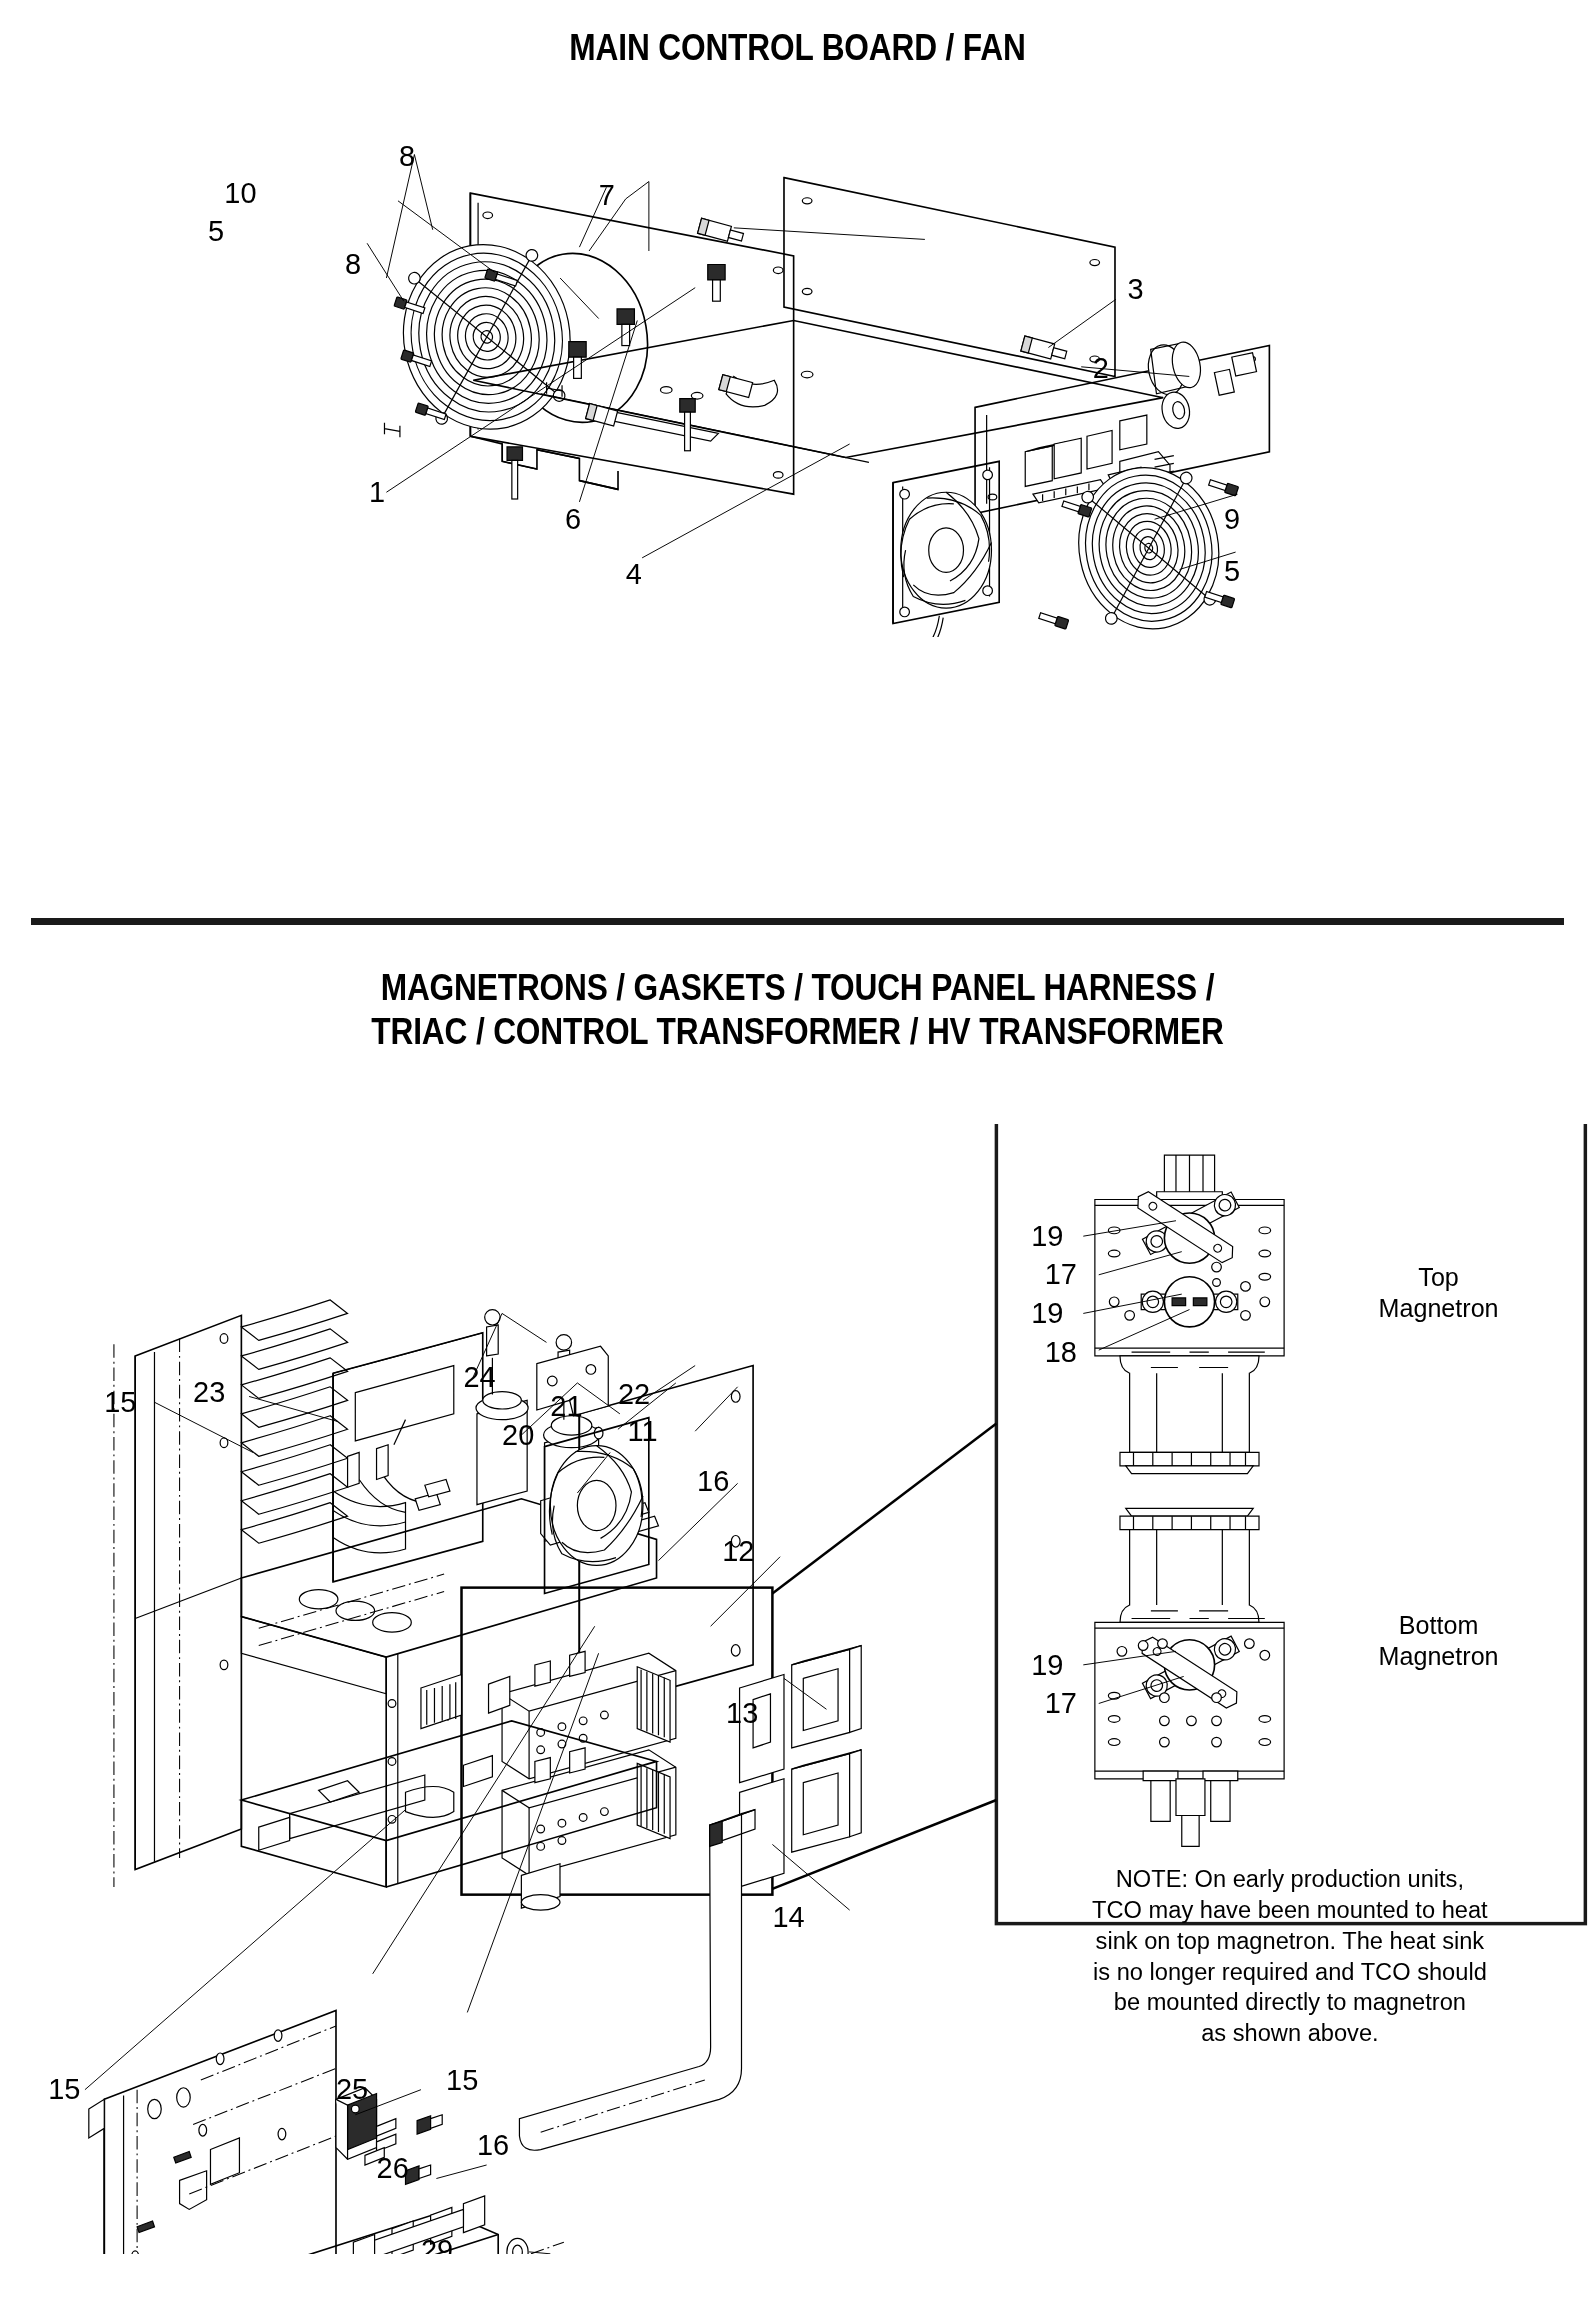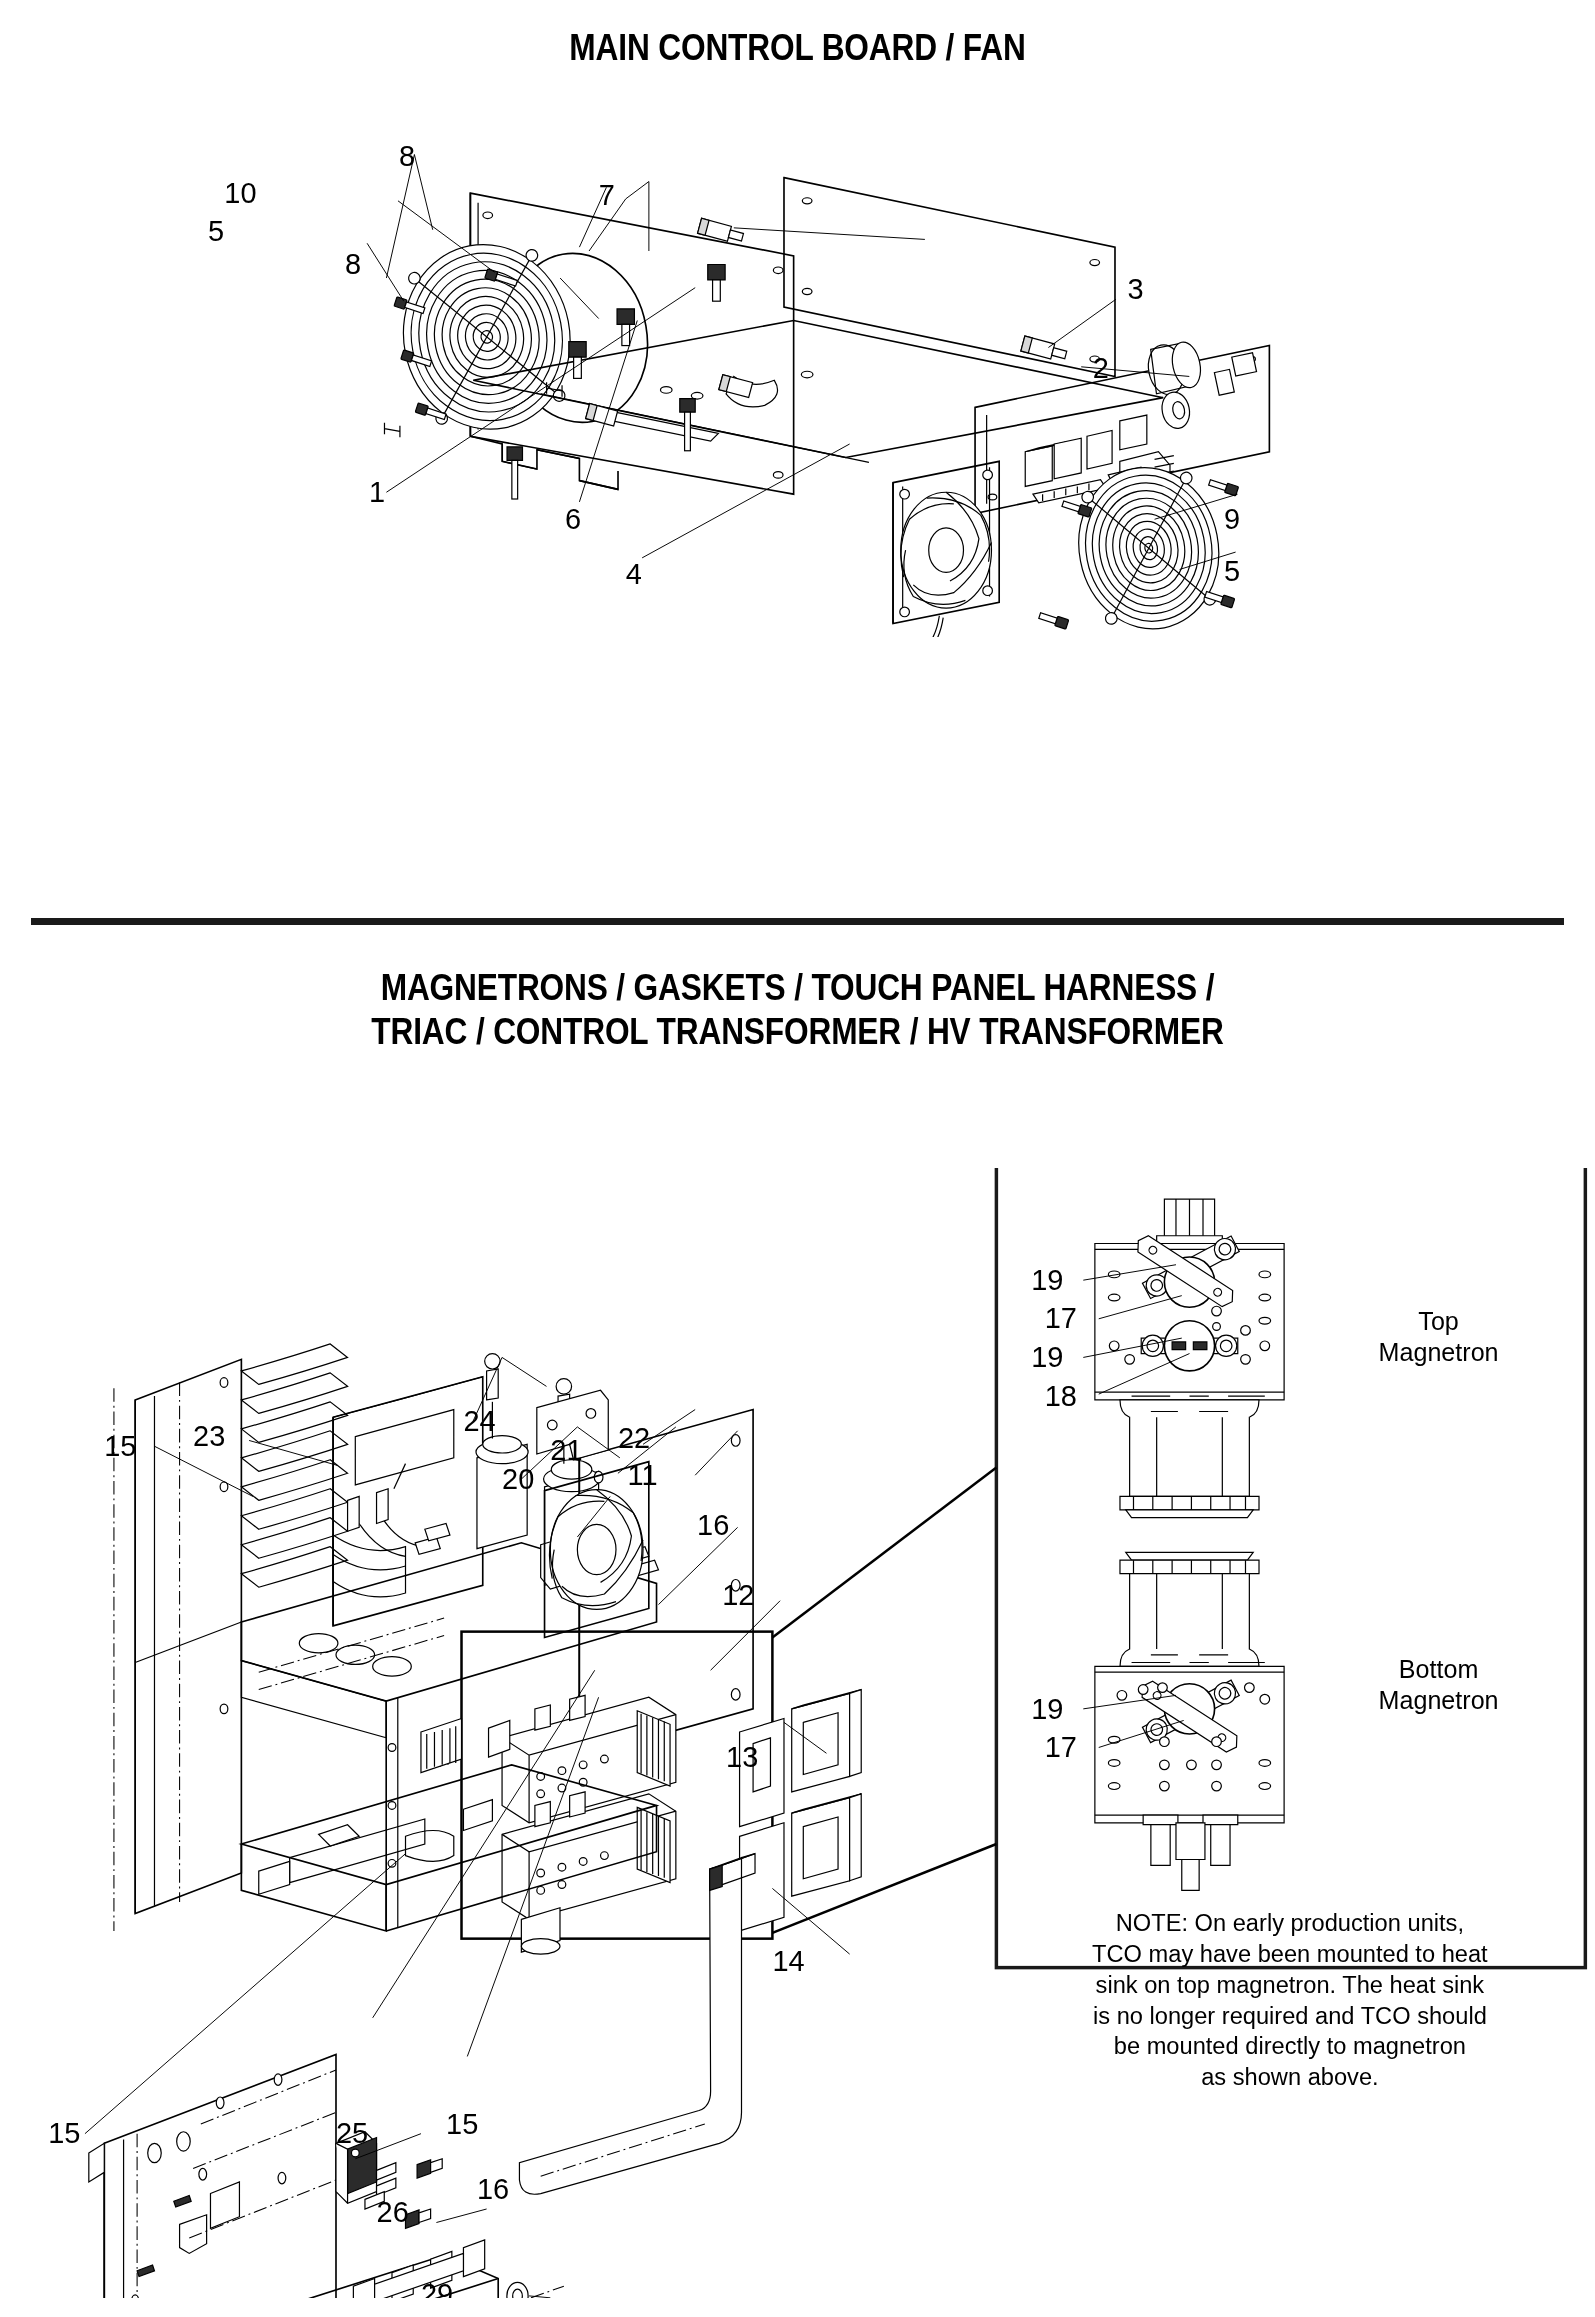--- a/index.html
+++ b/index.html
@@ -14,21 +14,21 @@
     transform:scaleX(0.88);transform-origin:center top;
   }
   #title1{top:27px;font-size:36px;}
   #title2{top:966px;font-size:36px;line-height:1.22;}
 
   .divider{position:absolute;left:31px;width:1533px;height:6.8px;background:#1a1a1a;top:918px;}
 
   svg{display:block;}
   .dg{position:absolute;}
   #diagram-top{left:0;top:58px;}
-  #diagram-bottom{left:0;top:1168px;}
+  #diagram-bottom{left:0;top:1124px;}
 
   .lbl{font-family:"Liberation Sans", sans-serif;font-size:30px;fill:#000;}
   .note{font-family:"Liberation Sans", sans-serif;font-size:24.5px;fill:#000;}
   .mg-lbl{font-family:"Liberation Sans", sans-serif;font-size:26px;fill:#000;}
 
   .ln{stroke:#000;stroke-width:1.7;fill:none;}
   .ln-t{stroke:#000;stroke-width:1.25;fill:none;}
   .ln-h{stroke:#000;stroke-width:1.0;fill:none;}
   .ln-b{stroke:#000;stroke-width:2.6;fill:none;}
   .ln-box{stroke:#1a1a1a;stroke-width:3.6;fill:none;}

